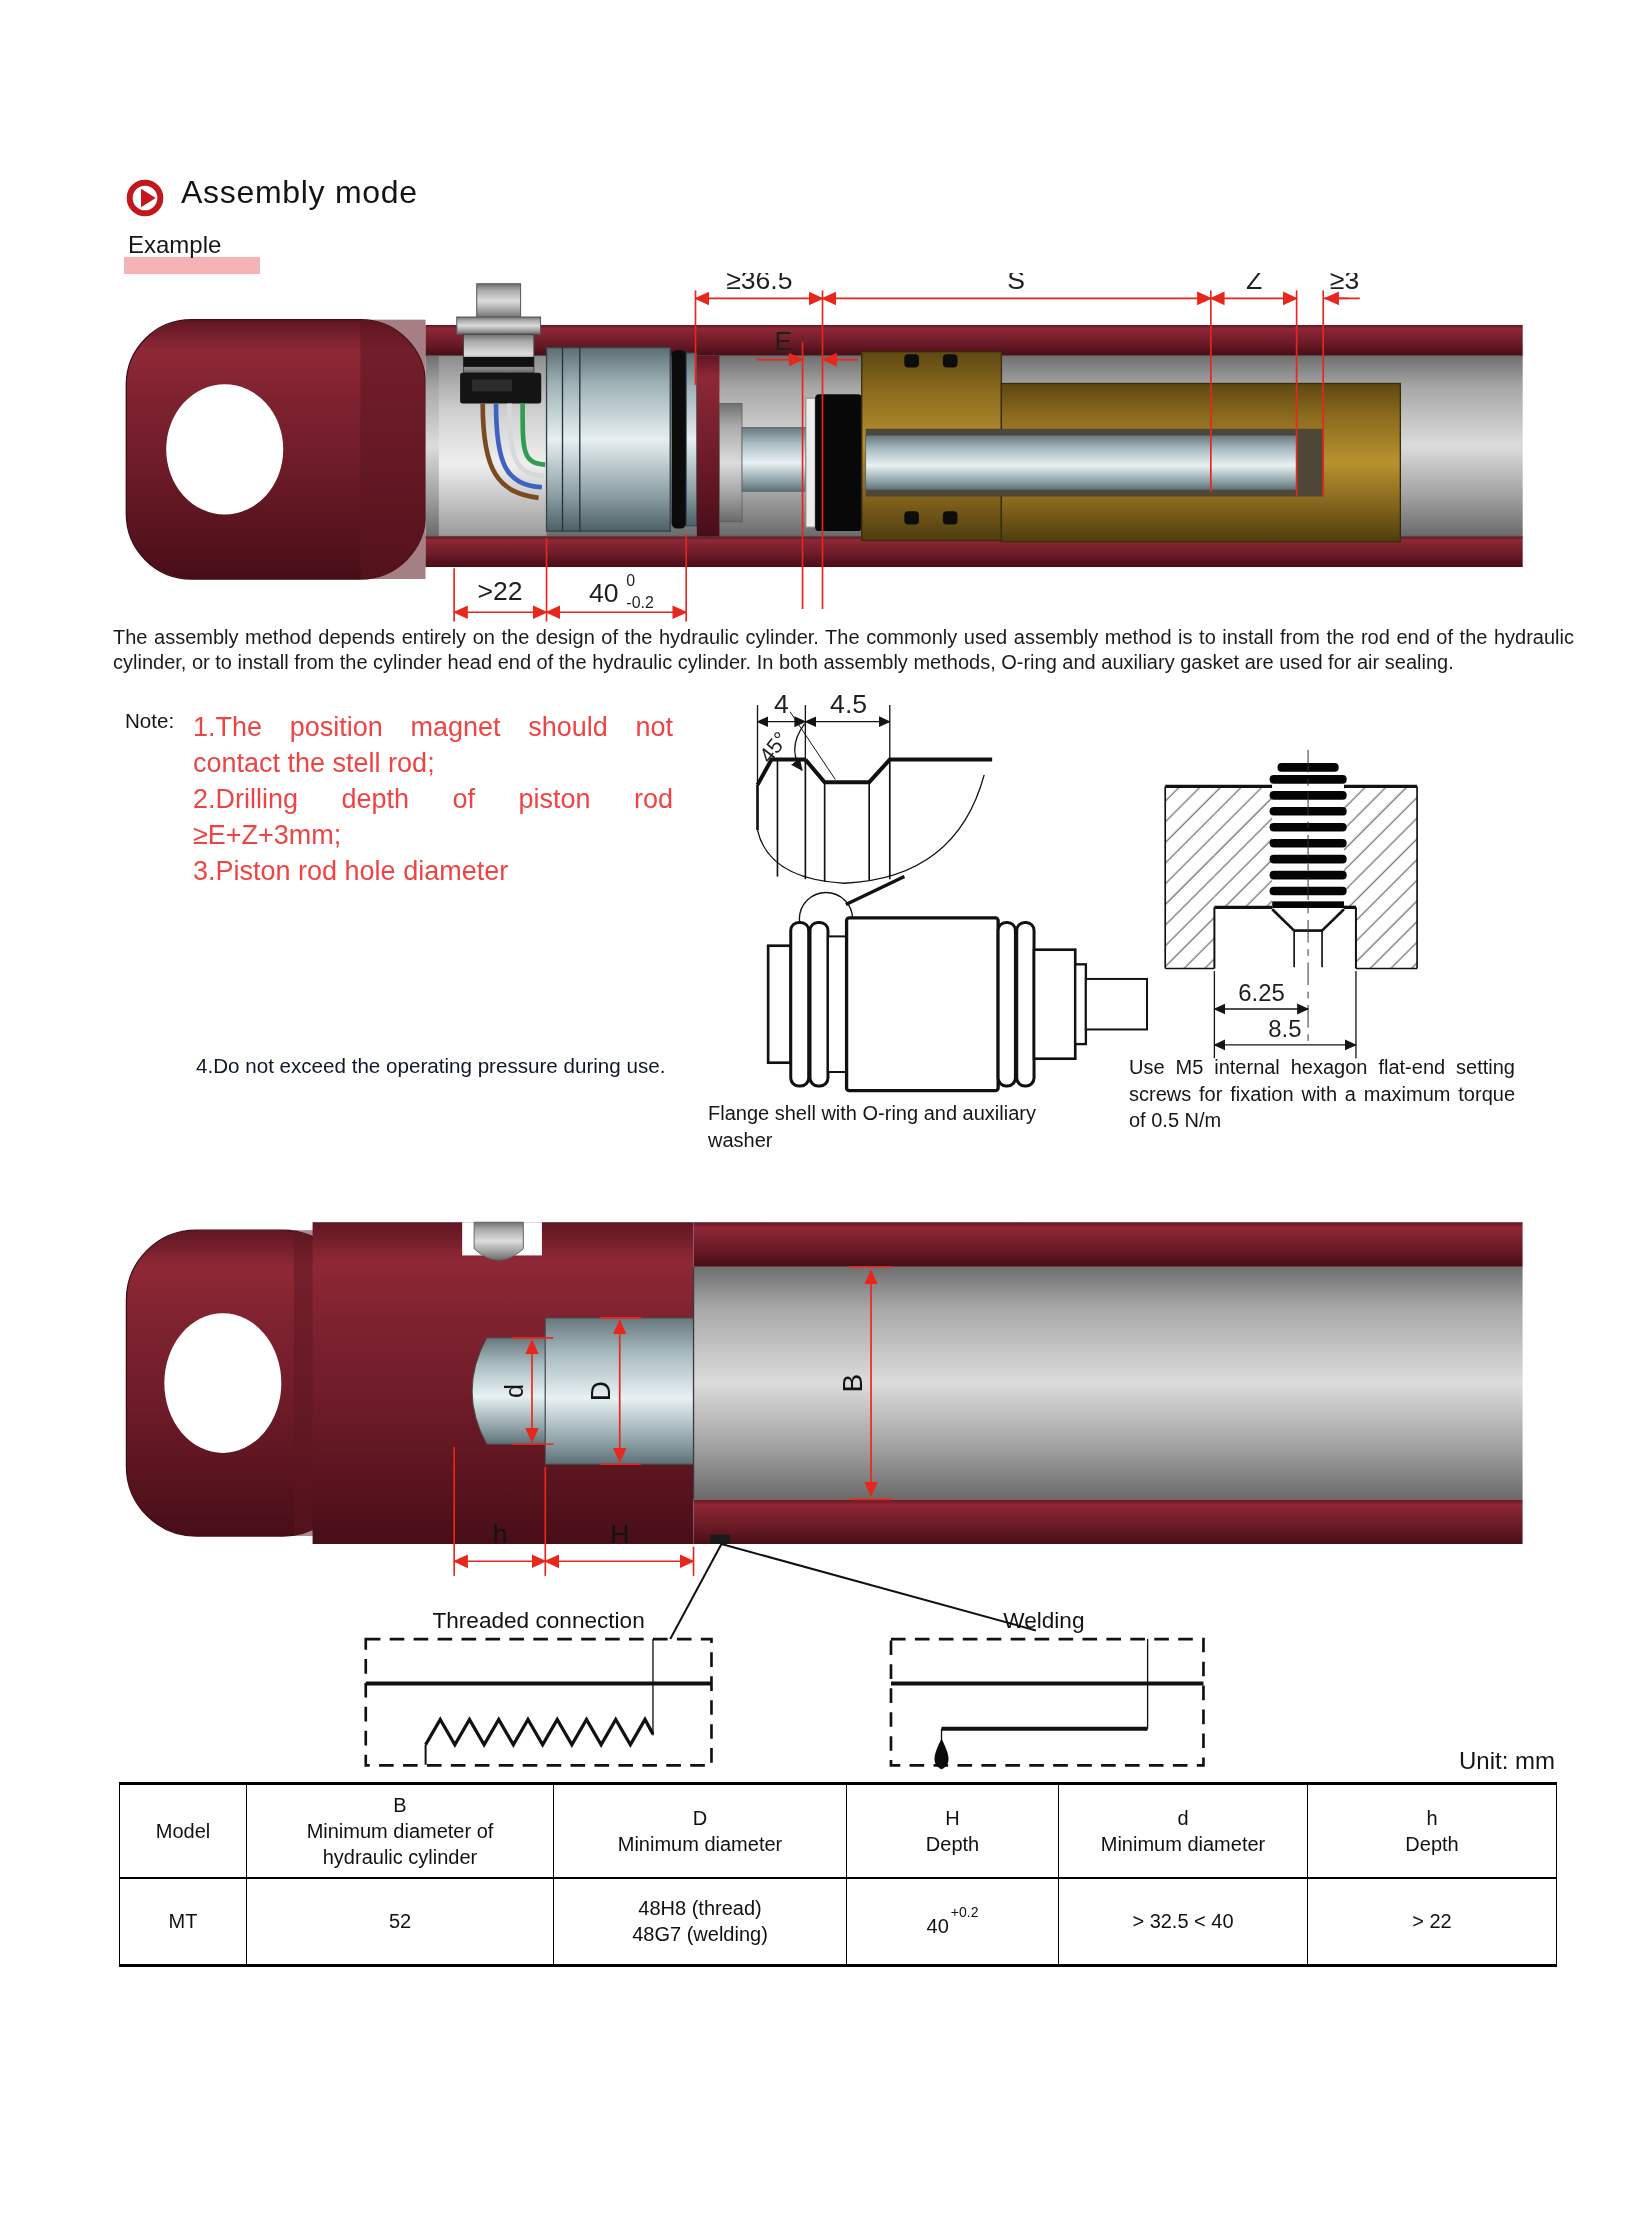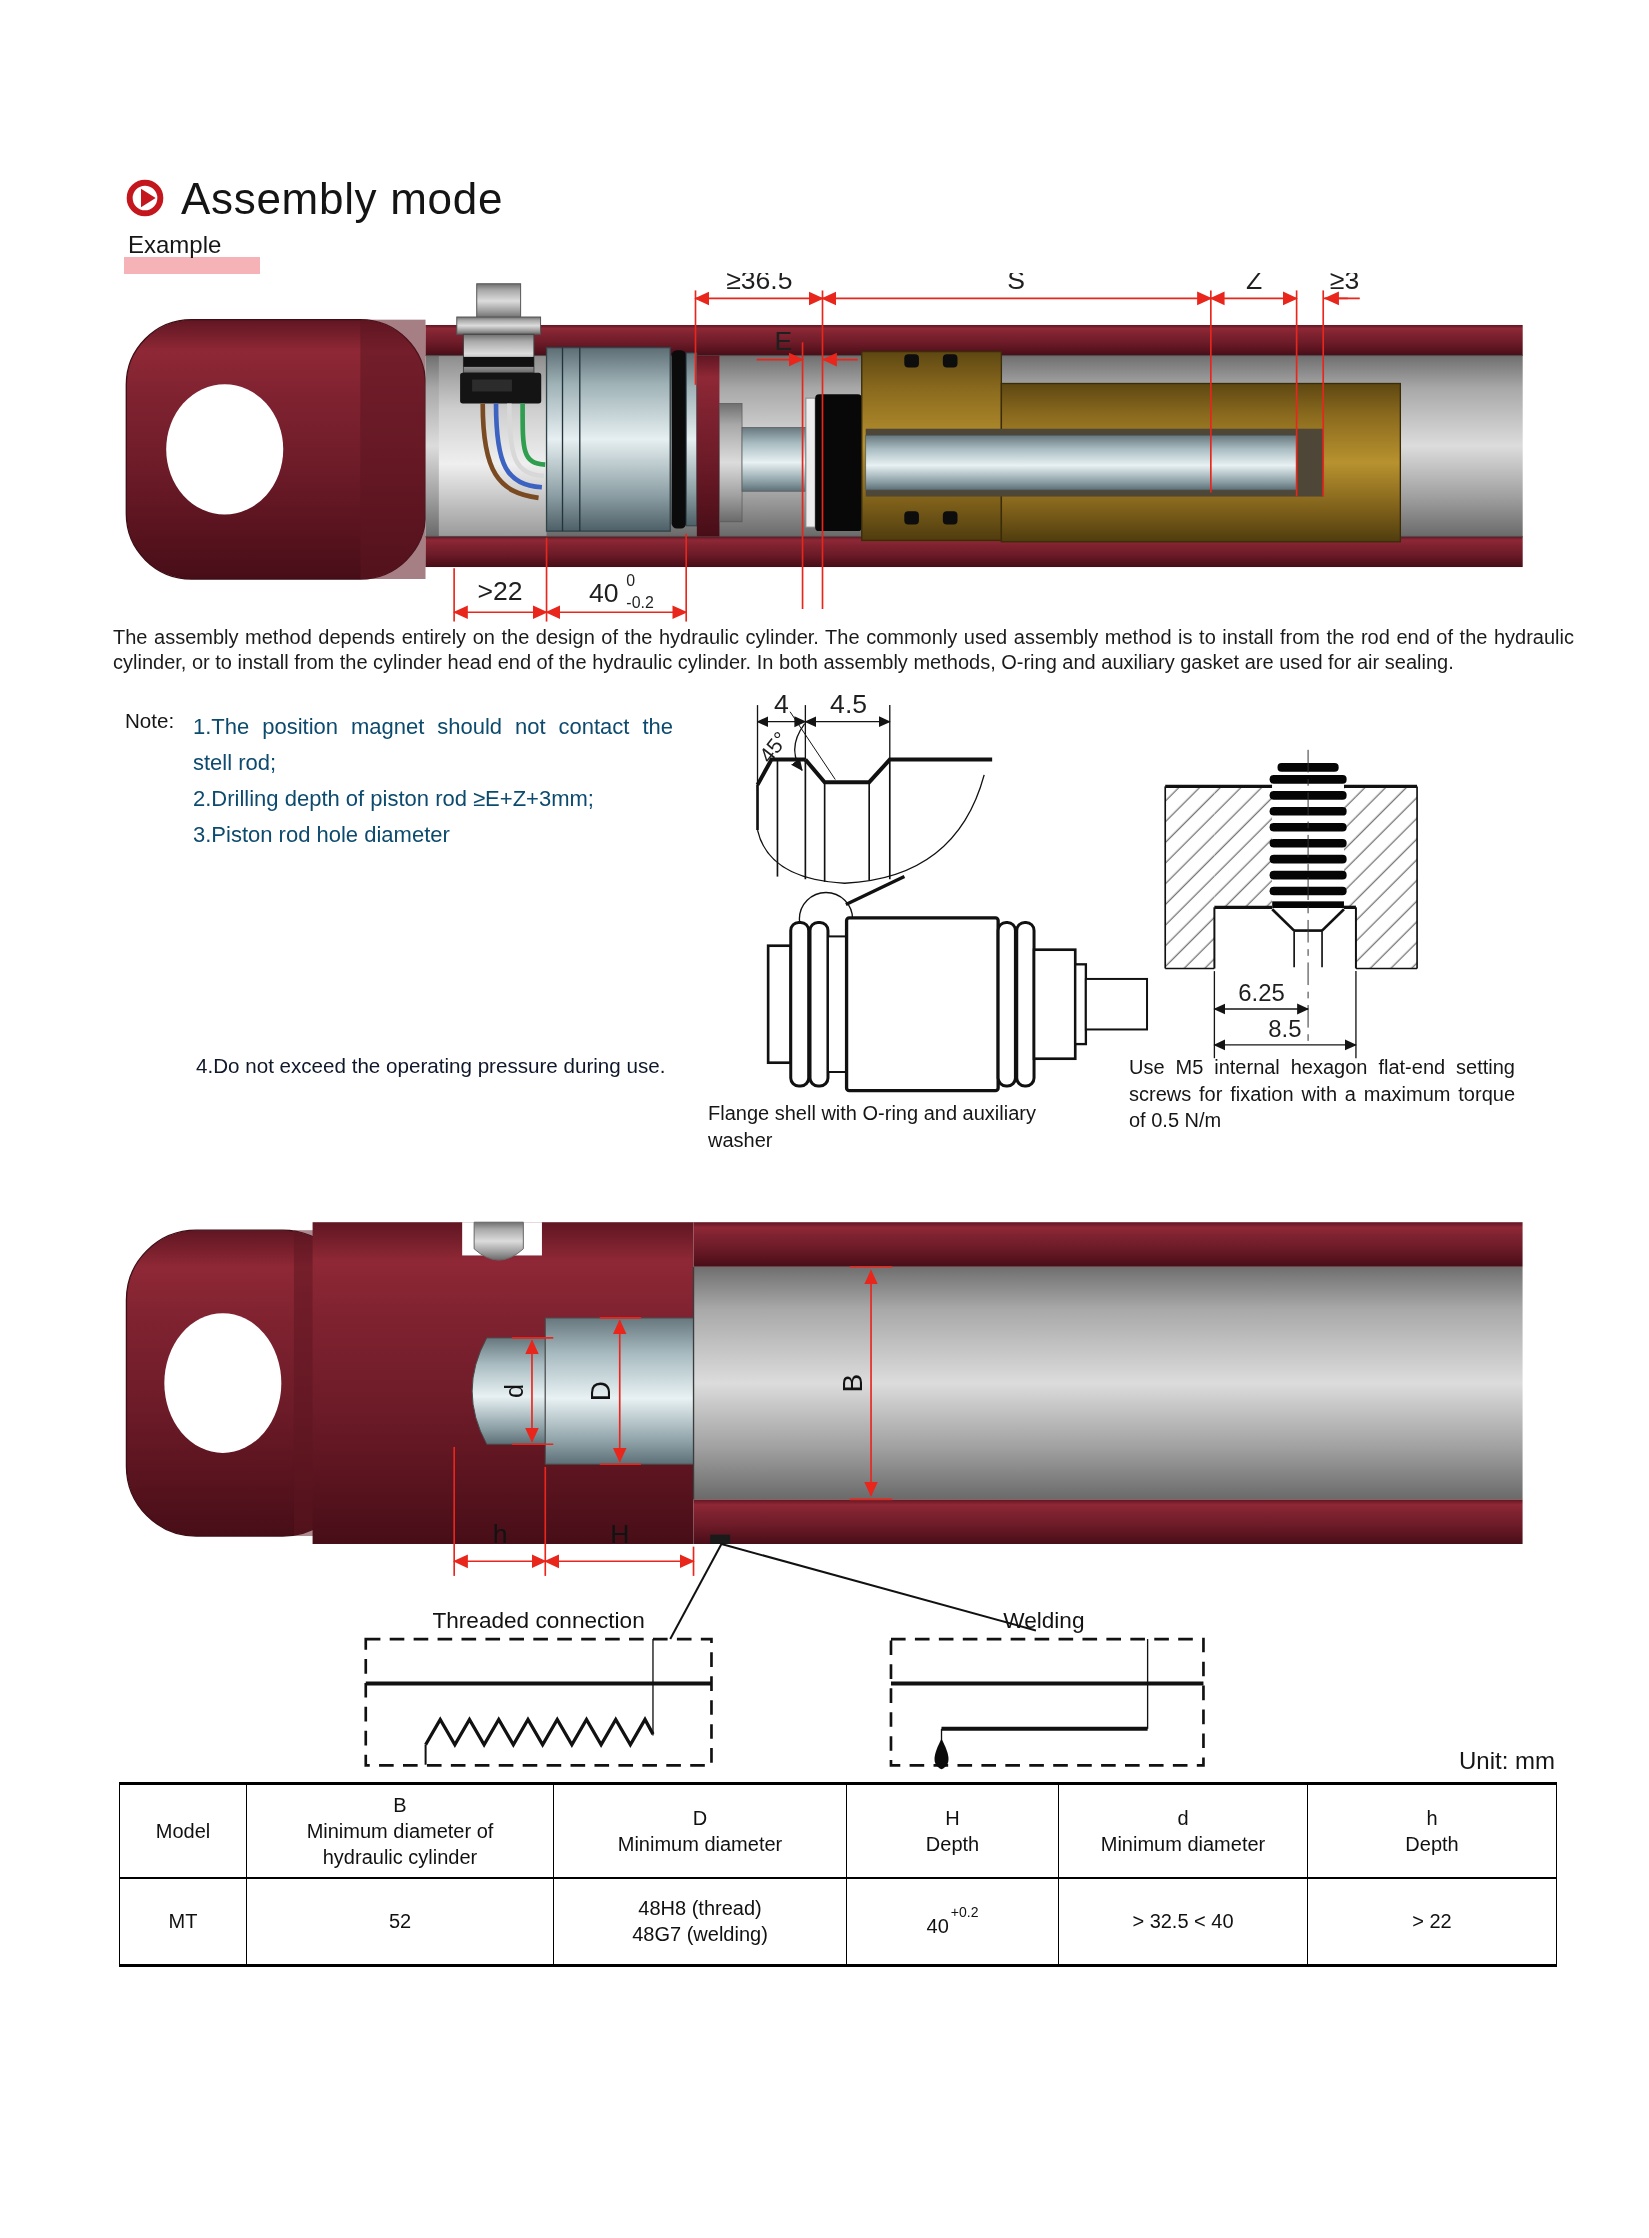--- a/index.html
+++ b/index.html
@@ -1,27 +1,27 @@
 <!DOCTYPE html>
 <html style="font-size:10.6px"><head>
 <meta charset="utf-8">
 <style>
   html,body{margin:0;padding:0;background:#fff;}
   body{font-family:"Liberation Sans","DejaVu Sans",sans-serif;color:#1c1c1c;}
   #page{position:relative;width:1650px;height:2239px;background:#ffffff;overflow:hidden;}
   .abs{position:absolute;}
   
-  #title{left:181px;top:174px;font-size:44px;letter-spacing:0.7px;color:#141414;}
+  #title{left:181px;top:174px;font-size:32px;letter-spacing:0.7px;color:#141414;}
   #example{left:128px;top:231px;font-size:24px;color:#161616;z-index:2;text-align:center;}
   #example-hl{left:124px;top:257px;width:136px;height:17.3px;background:#f5b3b8;z-index:1;}
   
   #intro{left:113px;top:625px;width:1461px;font-size:20px;line-height:25px;text-align:justify;color:#1b1b1b;}
   
   #note-label{left:125px;top:709px;font-size:20.6px;color:#161616;}
-  #note-items{left:193px;top:709px;width:480px;font-size:22px;line-height:36px;color:#0c4a6e;text-align:justify;}
+  #note-items{left:193px;top:709px;width:480px;font-size:27px;line-height:36px;color:#ef4444;text-align:justify;}
   #note-item4{left:196px;top:1016px;width:476px;font-size:20.6px;line-height:36px;color:#0f172a;text-align:justify;margin-top:32px;}
   
   #note-table{left:193px;top:854px;border-collapse:collapse;}
   #note-table td{border:1.3px solid #2b2b2b;text-align:center;font-size:20.6px;color:#161616;}
   #note-table td.c1{width:201px;} #note-table td.c2{width:167px;}
   #note-table tr{height:64px;}
   
   .caption{font-size:20px;line-height:26.6px;color:#161616;}
   #flange-caption{left:708px;top:1100px;width:359px;}
   #screw-caption{left:1129px;top:1054px;width:386px;text-align:justify;}

